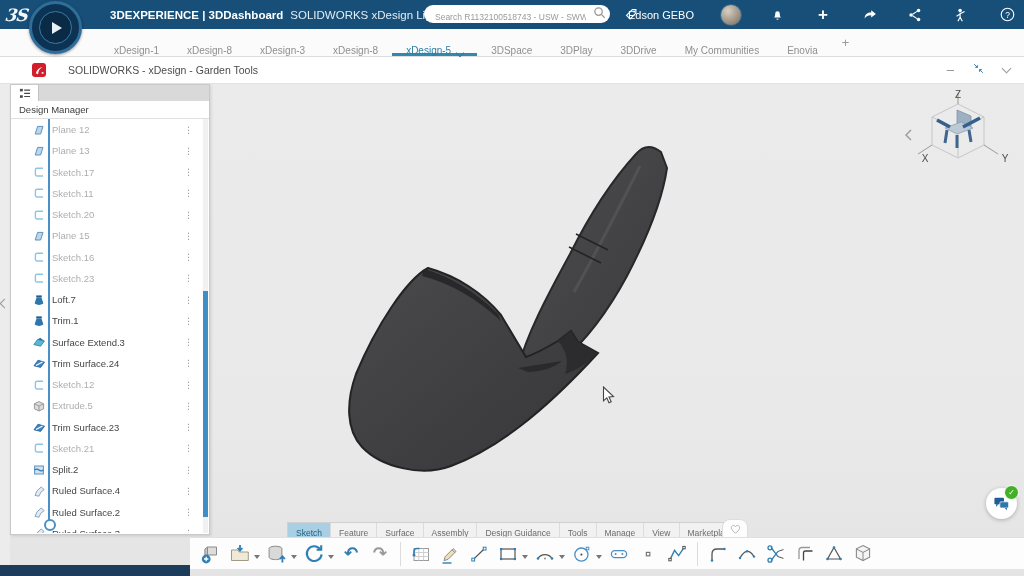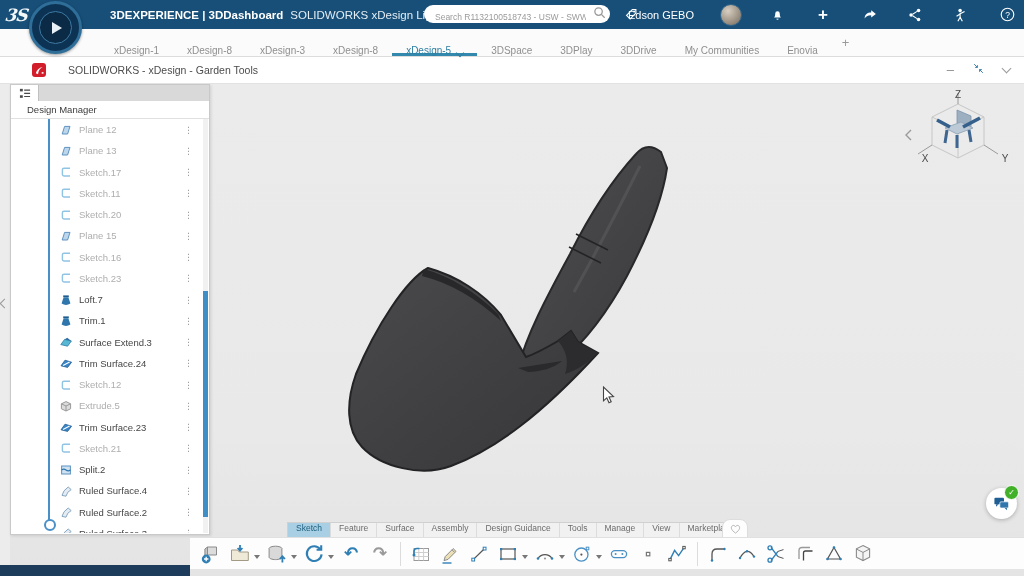--- a/index.html
+++ b/index.html
@@ -38,40 +38,40 @@
   #swlogo{width:14px;height:14px;border-radius:3px;background:#d21e2b;margin-left:32px;display:flex;align-items:center;justify-content:center}
   #apptitle2{margin-left:22px;font-size:10.5px;color:#4c4c4c}
   #appctl{margin-left:auto;margin-right:14px;display:flex;align-items:center;gap:18px;color:#8a8a8a}
   #minbtn{font-size:13px;line-height:10px}
   
   #gutter{left:0;top:83px;width:10px;height:493px;background:#ececec}
   #gutchev{left:1px;top:300px;color:#9a9a9a}
   #panel{left:10px;top:84px;width:200px;height:451px;background:#fff;border:1px solid #c9c9c9;box-sizing:border-box;box-shadow:1px 1px 3px rgba(0,0,0,.12)}
   #ptabs{height:16px;background:#d9d9d9;display:flex}
   #ptab-active{width:27px;height:16px;background:#fff;border-right:1px solid #c0c0c0;display:flex;align-items:center;justify-content:center}
-  #ptitle{height:17px;display:flex;align-items:center;padding-left:16px;font-size:9.5px;color:#3c3c3c;border-bottom:1px solid #e0e0e0;background:#fff}
+  #ptitle{height:17px;display:flex;align-items:center;padding-left:8px;font-size:9.5px;color:#3c3c3c;border-bottom:1px solid #e0e0e0;background:#fff}
   #tree{position:relative;height:414px;overflow:hidden}
   #histline{position:absolute;left:37px;top:0;width:2px;height:405px;background:#4a90c8}
   #histdot{position:absolute;left:33px;top:400px;width:8px;height:8px;border-radius:50%;background:#fff;border:2px solid #4a90c8}
   #scrolltrack{position:absolute;right:1px;top:0;width:5px;height:414px;background:#f1f1f1}
   #scrollthumb{position:absolute;right:1px;top:172px;width:5px;height:226px;background:#3f8ec6}
-  .trow{display:flex;align-items:center;height:21.25px;padding-left:48px;gap:6px;font-size:9.5px;color:#454545;cursor:default}
+  .trow{display:flex;align-items:center;height:21.25px;padding-left:21px;gap:6px;font-size:9.5px;color:#454545;cursor:default}
   .trow:first-child{margin-top:-9px}
   .trow.muted{color:#aeaeae}
   .ticon{width:14px;height:14px;flex:0 0 auto}
   .tlabel{white-space:nowrap}
   .tdots{margin-left:auto;margin-right:16px;color:#9a9a9a;font-size:9px;letter-spacing:0}
   
   #canvas{left:10px;top:83px;width:1014px;height:493px;background:linear-gradient(180deg,#ebebeb 0%,#e9e9e9 70%,#e4e4e4 100%)}
   #shovel{left:210px;top:84px;z-index:1}
   #vcube{left:895px;top:82px;z-index:2}
   #cursor{left:602px;top:386px;z-index:5}
   
   #ribbontabs{left:287px;top:522px;height:15px;display:flex;background:#f1f1f1;border:1px solid #d0d0d0;border-bottom:0;z-index:6}
-  .rtab{display:flex;align-items:flex-start;padding:0 8px;font-size:8.5px;color:#6b6b6b;border-right:1px solid #dcdcdc;cursor:pointer}
+  .rtab{display:flex;align-items:flex-end;padding:0 8px;font-size:8.5px;color:#6b6b6b;border-right:1px solid #dcdcdc;cursor:pointer}
   .rtab.on{background:#a9cfe5;color:#1c5f7d}
   #heart{left:722px;top:519px;width:24px;height:18px;background:#fdfdfd;border:1px solid #ddd;border-radius:8px 8px 0 0;display:flex;align-items:center;justify-content:center;z-index:6;color:#b9b9b9;font-size:10px}
   #toolbar{left:190px;top:537px;width:834px;height:32px;background:#fdfdfd;border-top:1px solid #e0e0e0;display:flex;align-items:center;gap:3px;padding-left:8px;box-sizing:border-box;z-index:6}
   .tool{width:26px;height:26px;display:flex;align-items:center;justify-content:center;cursor:pointer}
   .glyph{font-size:17px;font-weight:bold;line-height:1}
   .caret{width:0;height:0;border:3px solid transparent;border-top:4px solid #777;margin:10px 1px 0 -2px}
   .sep{width:1px;height:24px;background:#dcdcdc;margin:0 4px}
   
   #navstrip{left:0;top:565px;width:190px;height:11px;background:#1d3b5a;z-index:7}
   #chatbtn{left:986px;top:488px;width:31px;height:31px;border-radius:50%;background:#fff;box-shadow:0 1px 4px rgba(0,0,0,.25);display:flex;align-items:center;justify-content:center;z-index:8}

